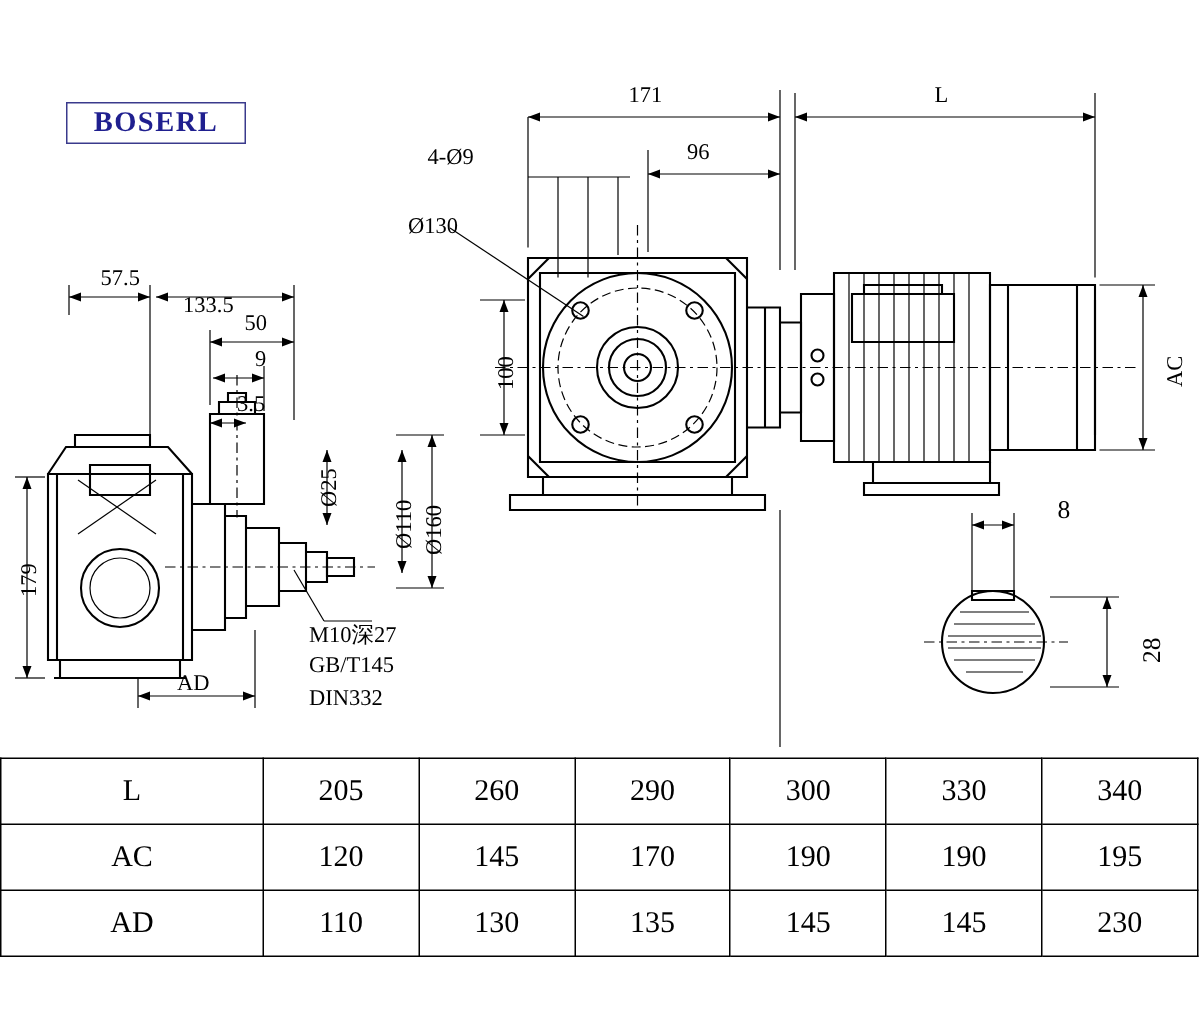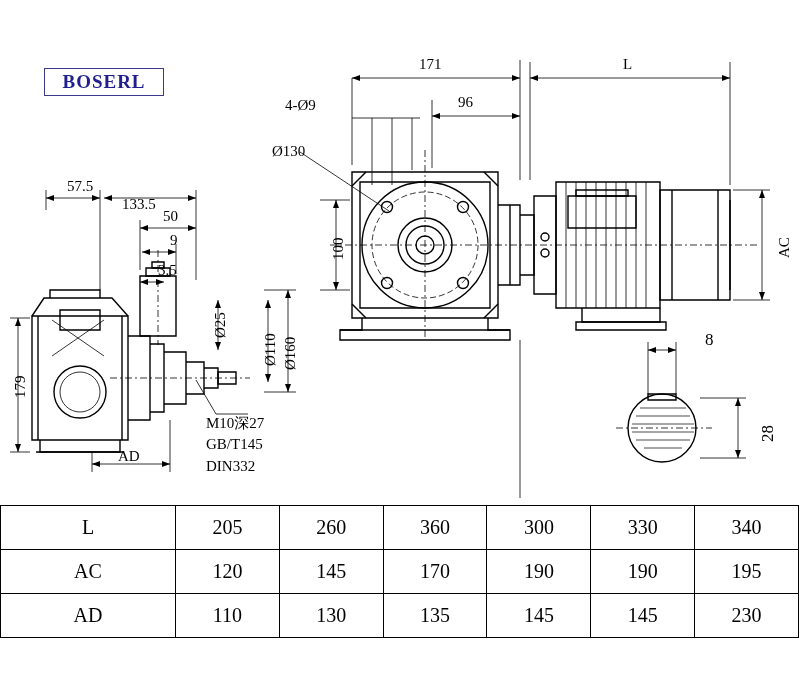--- a/index.html
+++ b/index.html
@@ -353,21 +353,21 @@
 
   <div class="lbl" style="left:705px;top:330px;font-size:17px;">8</div>
   <div class="lbl rot" style="left:758px;top:442px;font-size:17px;">28</div>
 
   <table class="tbl">
     <tbody>
       <tr>
         <td class="rowlabel col0">L</td>
         <td>205</td>
         <td>260</td>
-        <td>360</td>
+        <td>290</td>
         <td>300</td>
         <td>330</td>
         <td>340</td>
       </tr>
       <tr>
         <td class="rowlabel col0">AC</td>
         <td>120</td>
         <td>145</td>
         <td>170</td>
         <td>190</td>

